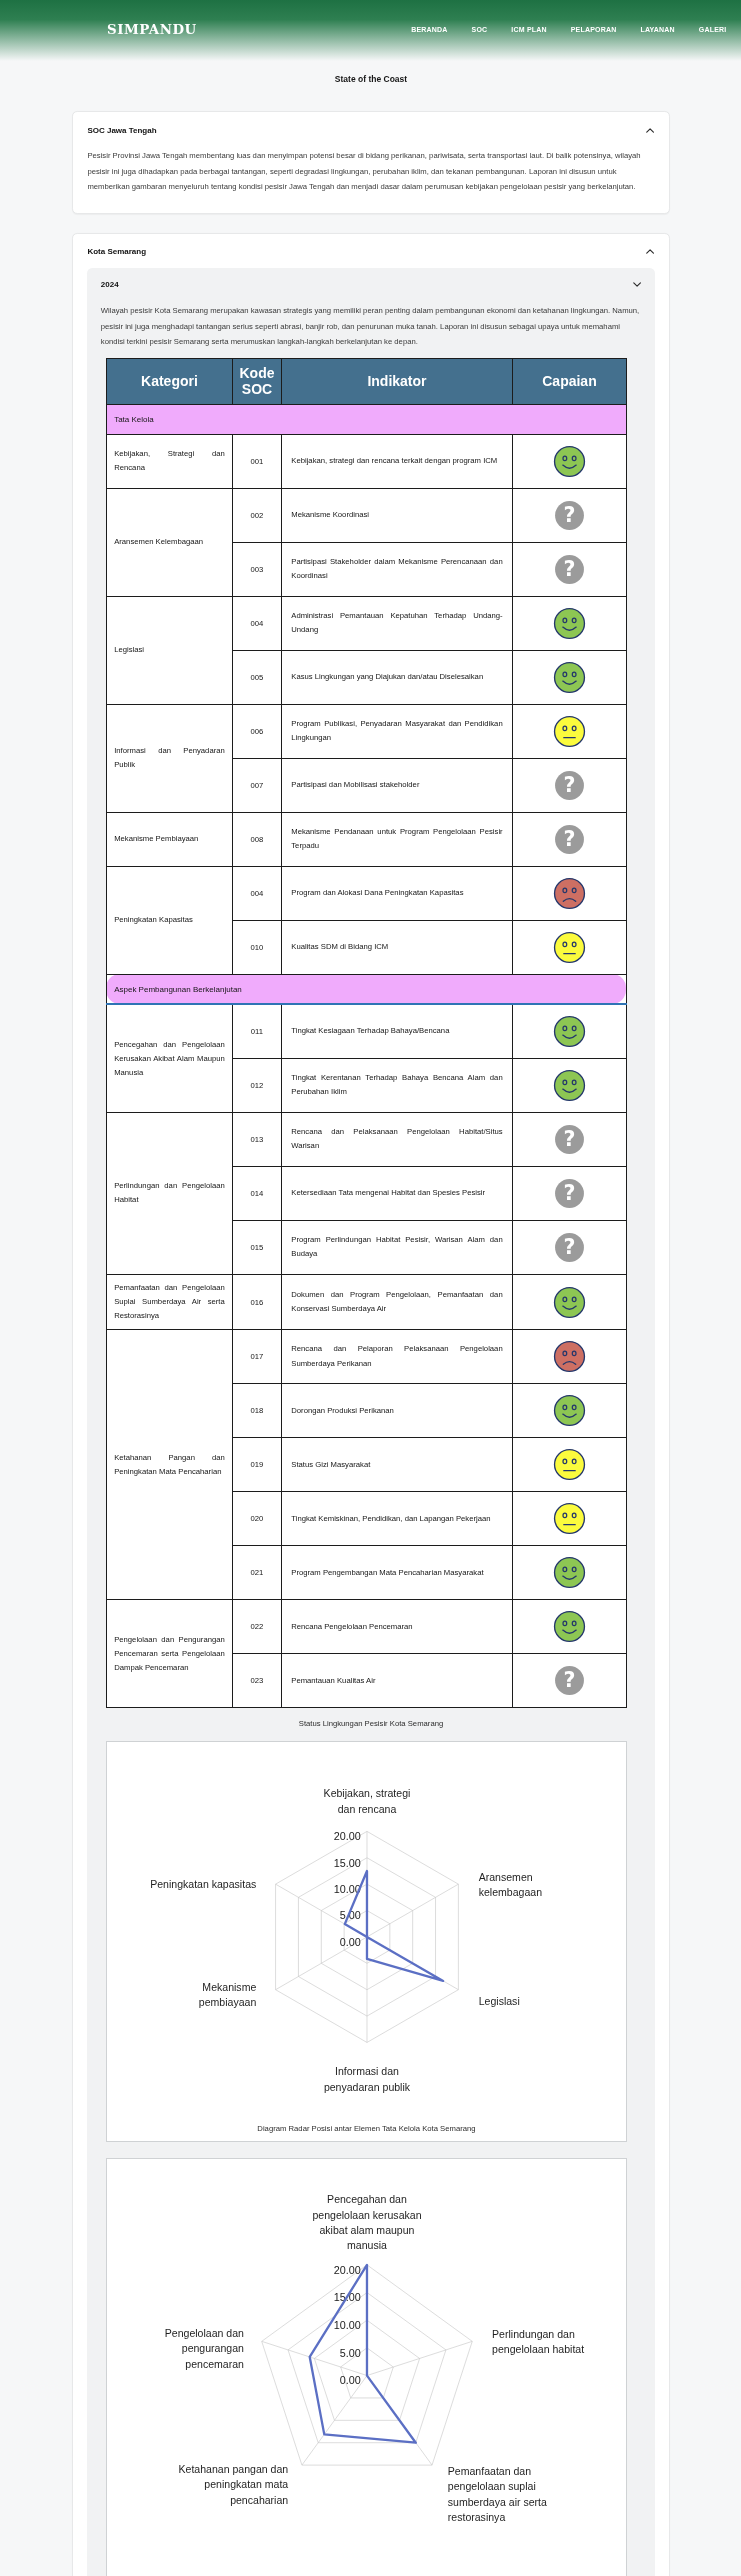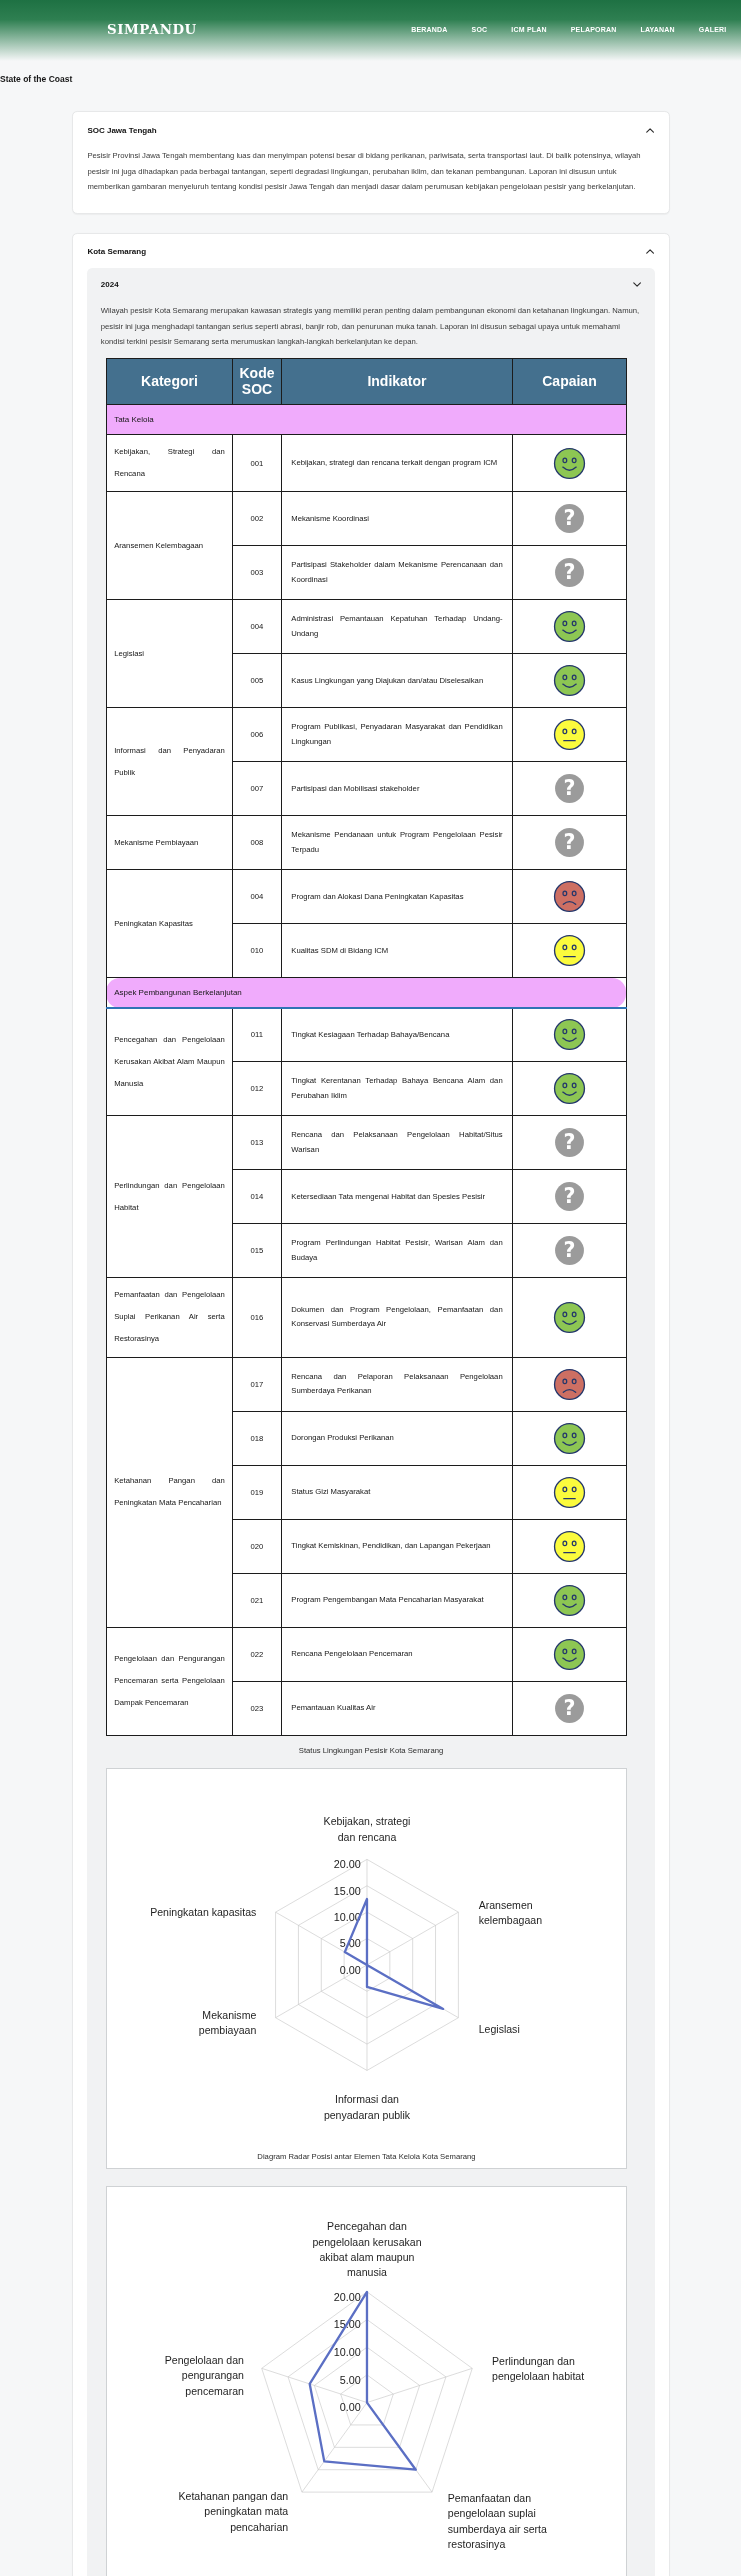--- a/index.html
+++ b/index.html
@@ -15,21 +15,21 @@
     position:relative;
   }
   .brand{
     position:absolute; left:107px; top:20.6px;
     font-family:"DejaVu Serif", serif; font-weight:bold;
     font-size:13.4px; color:#ffffff; letter-spacing:0.5px;
   }
   .nav{ position:absolute; right:15.5px; top:26px; display:flex; gap:24px; list-style:none; }
   .nav li{ color:#ffffff; font-size:7px; font-weight:bold; letter-spacing:0.2px; cursor:pointer; }
   
-  .page-title{ font-size:8.5px; font-weight:bold; color:#171717; margin-top:13.4px; }
+  .page-title{ text-align:center; font-size:8.5px; font-weight:bold; color:#171717; margin-top:13.4px; }
   
   .card{
     width:598px; margin:0 auto; background:#ffffff;
     border:0.5px solid #e7e8e9; border-radius:5.2px;
     box-shadow:0 0.5px 1px rgba(0,0,0,.04);
     padding:13.4px 14.4px 18.5px;
   }
   .card.first{ margin-top:27px; }
   .card-head{ display:flex; justify-content:space-between; align-items:center; cursor:pointer; }
   .card-head h2{ font-size:8px; font-weight:bold; color:#111; }
@@ -49,21 +49,21 @@
     margin:8.2px 0 0 5.2px; width:521px; border-collapse:collapse;
     font-size:7.7px; color:#161616; background:#fff;
   }
   table.indicators th, table.indicators td{ border:1px solid #1c1c1c; }
   table.indicators thead th{
     background:#44708e; color:#ffffff; font-weight:bold; font-size:14px;
     height:46px; text-align:center; padding:3.1px 5.2px;
   }
   td.section-row{ height:30px; padding-left:7.2px; font-size:8px; background:#f0abfc; }
   td.section-row.aspek{ border-bottom:2.1px solid #2f74b5;border-radius:14px; }
-  td.cat-cell{ padding:6.2px 7.2px; text-align:justify; vertical-align:middle; line-height:22px;margin-top:40px; }
+  td.cat-cell{ padding:6.2px 7.2px; text-align:justify; vertical-align:middle; line-height:14px;margin-top:40px; }
   td.code-cell{ text-align:center; vertical-align:middle; }
   td.ind-cell{ padding:7.2px 9.3px; text-align:justify; vertical-align:middle; line-height:14.4px; }
   td.face-cell{ text-align:center; vertical-align:middle; height:54px; }
   td.face-cell svg{ display:inline-block; vertical-align:middle; }
   .tbl-caption{ text-align:center; margin-top:10.3px; font-size:7.7px; color:#2d2d2d; }
   
   .chart-card{
     width:521px; margin:13.4px 0 0 5.2px; background:#ffffff;
     border:0.5px solid #cfd2d4; padding:17.5px 0 7.2px;
   }
@@ -281,21 +281,21 @@
           </tr>
           <tr>
             <td class="code-cell">015</td>
             <td class="ind-cell">Program Perlindungan Habitat Pesisir, Warisan Alam dan Budaya</td>
             <td class="face-cell"><svg width="33" height="33" viewBox="0 0 64 64" style="font-size:15px">
                 <circle cx="32" cy="32" r="28" fill="#9b9b9b"></circle>
                 <text x="32" y="45" text-anchor="middle" font-family="DejaVu Sans, sans-serif" font-size="40" font-weight="bold" fill="#ffffff">?</text>
               </svg></td>
           </tr>
           <tr>
-            <td class="cat-cell" rowspan="1">Pemanfaatan dan Pengelolaan Suplai Perikanan Air serta Restorasinya</td>
+            <td class="cat-cell" rowspan="1">Pemanfaatan dan Pengelolaan Suplai Sumberdaya Air serta Restorasinya</td>
             <td class="code-cell">016</td>
             <td class="ind-cell">Dokumen dan Program Pengelolaan, Pemanfaatan dan Konservasi Sumberdaya Air</td>
             <td class="face-cell"><svg width="33" height="33" viewBox="0 0 64 64">
                 <circle cx="32" cy="32" r="29" fill="#8dc653" stroke="#24376b" stroke-width="2.6"></circle>
                 <ellipse cx="23" cy="26" rx="3.6" ry="4.2" fill="none" stroke="#24376b" stroke-width="2.4"></ellipse>
                 <ellipse cx="41" cy="26" rx="3.6" ry="4.2" fill="none" stroke="#24376b" stroke-width="2.4"></ellipse>
                 <path d="M19 39 Q32 51 45 39" fill="none" stroke="#24376b" stroke-width="2.6" stroke-linecap="round"></path>
               </svg></td>
           </tr>
           <tr>

